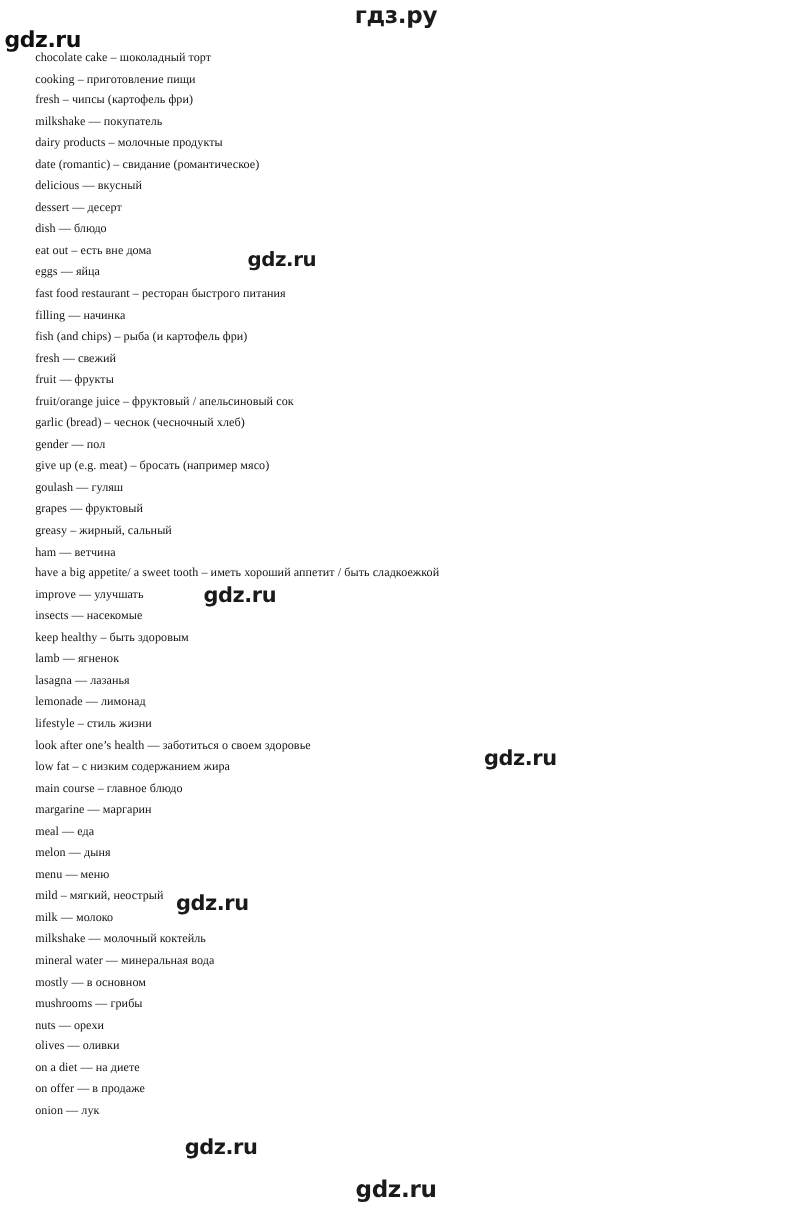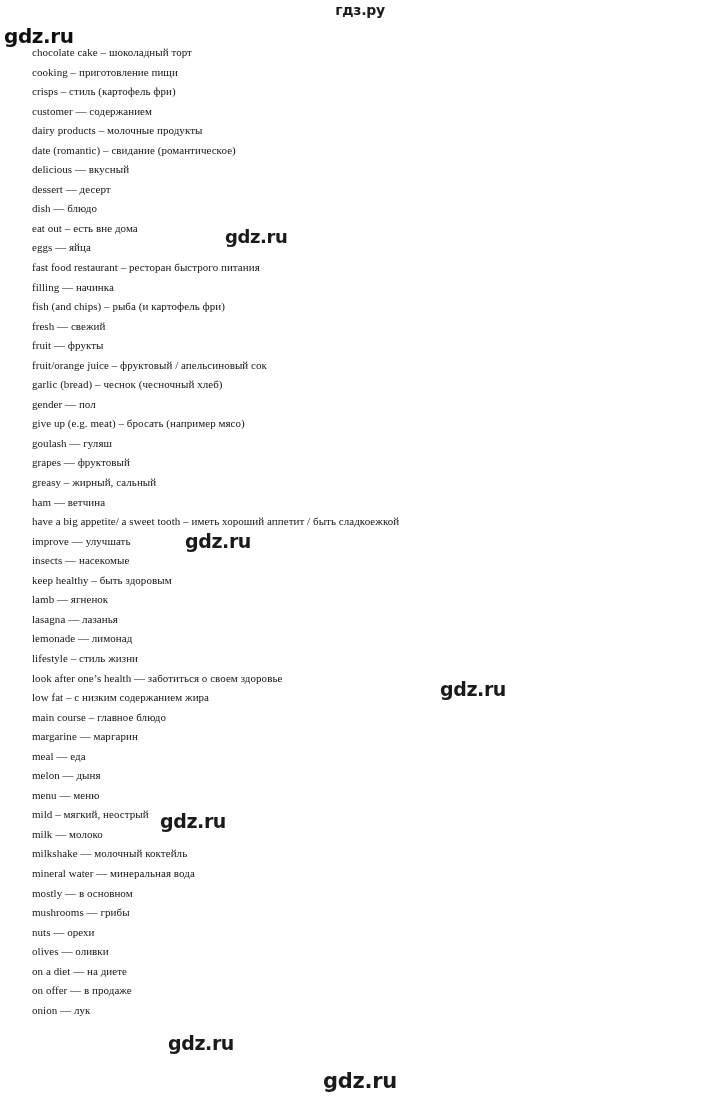--- a/index.html
+++ b/index.html
@@ -26,21 +26,21 @@
 
   
   .wm-top-center {
     position: absolute;
     left: 0;
     right: 0;
     top: 2px;
     text-align: center;
     font-family: "DejaVu Sans", "Liberation Sans", sans-serif;
     font-weight: 700;
-    font-size: 14px;
+    font-size: 21px;
     letter-spacing: -0.3px;
     color: #1b1b1b;
   }
   .wm-top-left {
     position: absolute;
     left: 4px;
     top: 24px;
     font-family: "DejaVu Sans", "Liberation Sans", sans-serif;
     font-weight: 700;
     font-size: 20px;
@@ -94,22 +94,22 @@
 
 <div id="scan-page">
 
   <div class="wm-top-center">гдз.ру</div>
 
   <div class="wm-top-left">gdz.ru</div>
 
   <ul id="vocab-list">
       <li>chocolate cake – шоколадный торт</li>
       <li>cooking – приготовление пищи</li>
-      <li>crisps – стиль (картофель фри)</li>
-      <li>customer — содержанием</li>
+      <li>fresh – чипсы (картофель фри)</li>
+      <li>milkshake — покупатель</li>
       <li>dairy products – молочные продукты</li>
       <li>date (romantic) – свидание (романтическое)</li>
       <li>delicious — вкусный</li>
       <li>dessert — десерт</li>
       <li>dish — блюдо</li>
       <li>eat out – есть вне дома</li>
       <li>eggs — яйца</li>
       <li>fast food restaurant – ресторан быстрого питания</li>
       <li>filling — начинка</li>
       <li>fish (and chips) – рыба (и картофель фри)</li>

